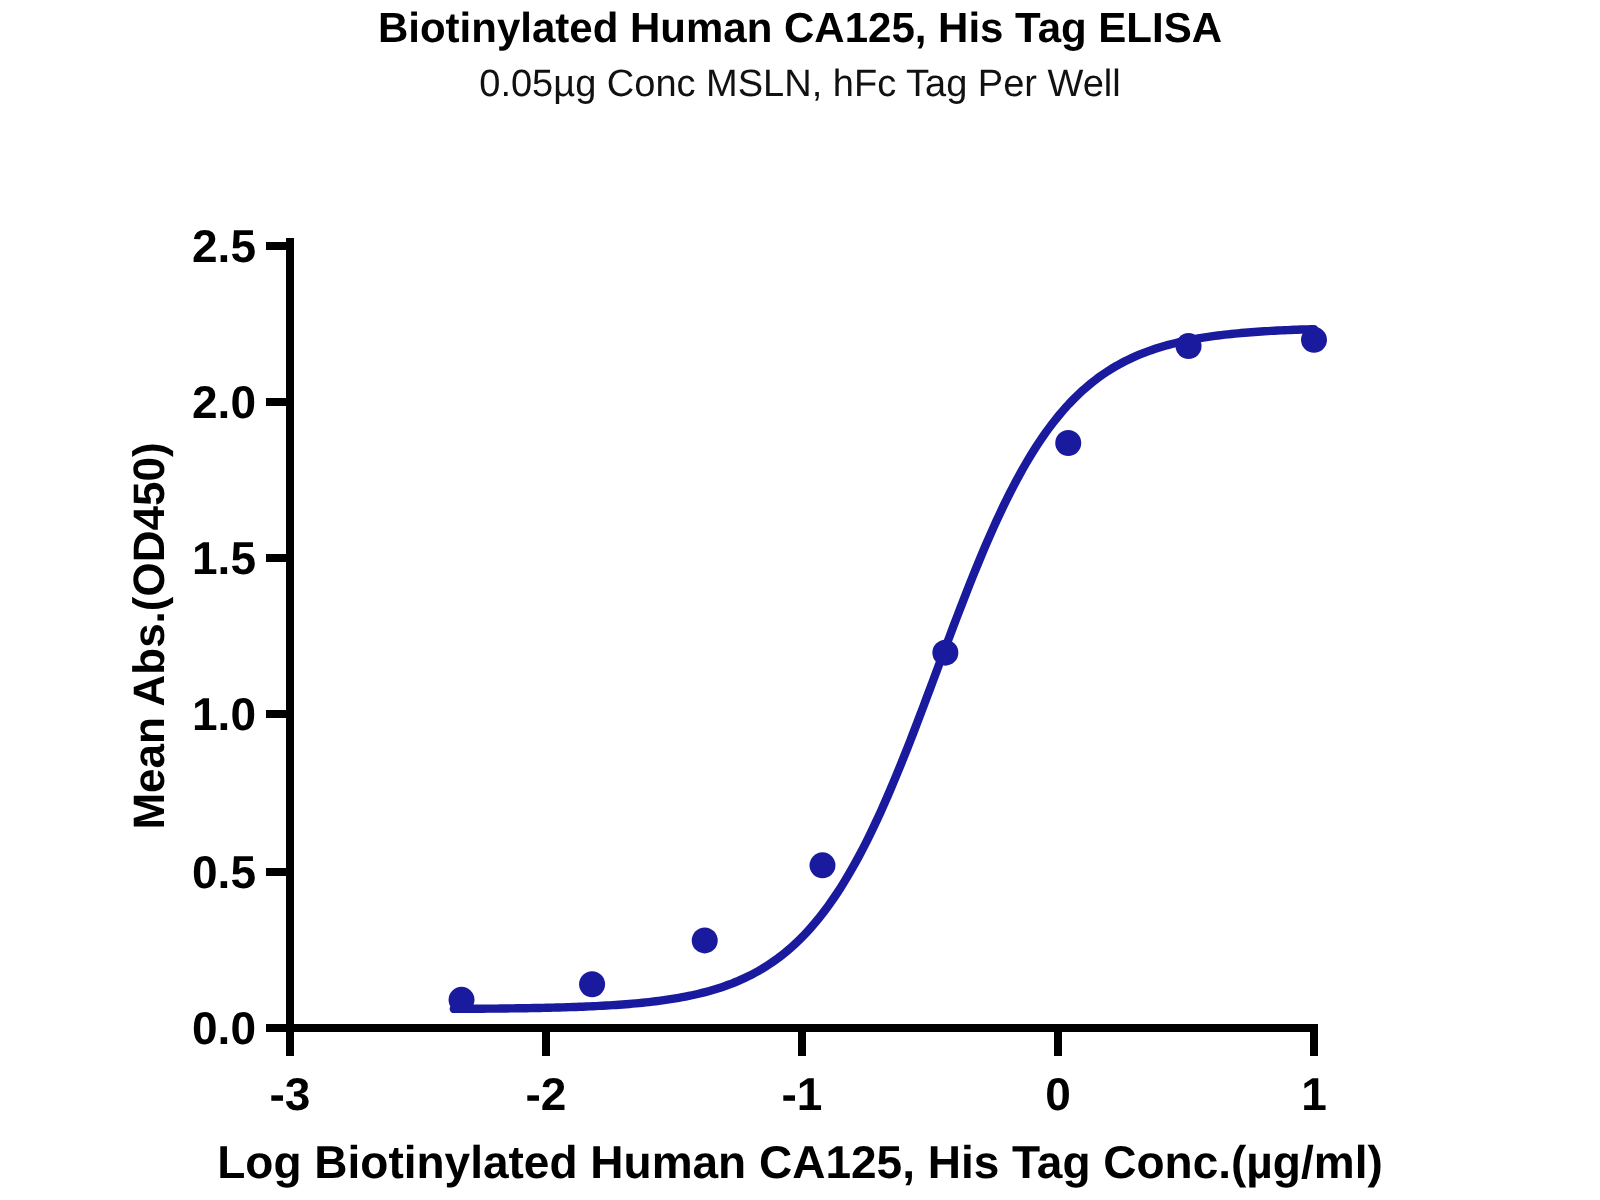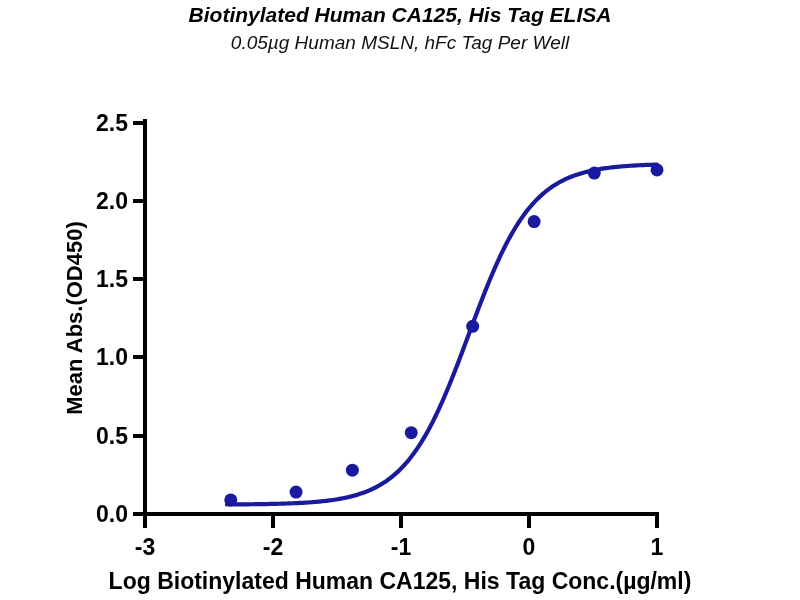--- a/index.html
+++ b/index.html
@@ -21,21 +21,20 @@
     top: 0;
     width: 800px;
     height: 600px;
   }
   .title-block {
     position: absolute;
     left: 0;
     top: 2px;
     width: 800px;
     text-align: center;
-    font-style: italic;
   }
   .chart-title {
     font-size: 21px;
     font-weight: bold;
     letter-spacing: 0px;
     line-height: 26px;
     color: #000000;
     white-space: nowrap;
   }
   .chart-subtitle {
@@ -90,21 +89,21 @@
     stroke: none;
   }
 </style>
 </head>
 <body>
 
 <div id="figure">
 
   <div class="title-block">
     <div class="chart-title">Biotinylated Human CA125, His Tag ELISA</div>
-    <div class="chart-subtitle">0.05µg Human MSLN, hFc Tag Per Well</div>
+    <div class="chart-subtitle">0.05µg Conc MSLN, hFc Tag Per Well</div>
   </div>
 
   <svg class="plot-svg" width="800" height="600" viewBox="0 0 800 600">
 
     <line class="axis-line" x1="145" y1="121" x2="145" y2="514"></line>
 
     <line class="axis-line" x1="145" y1="514" x2="657" y2="514"></line>
 
     <g>
       <line class="tick-line" x1="133" y1="123" x2="145" y2="123"></line>

